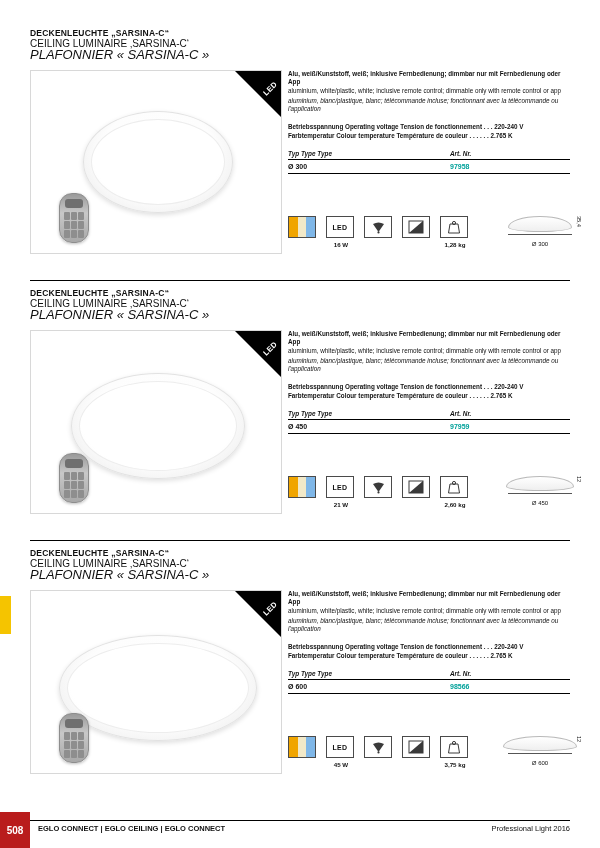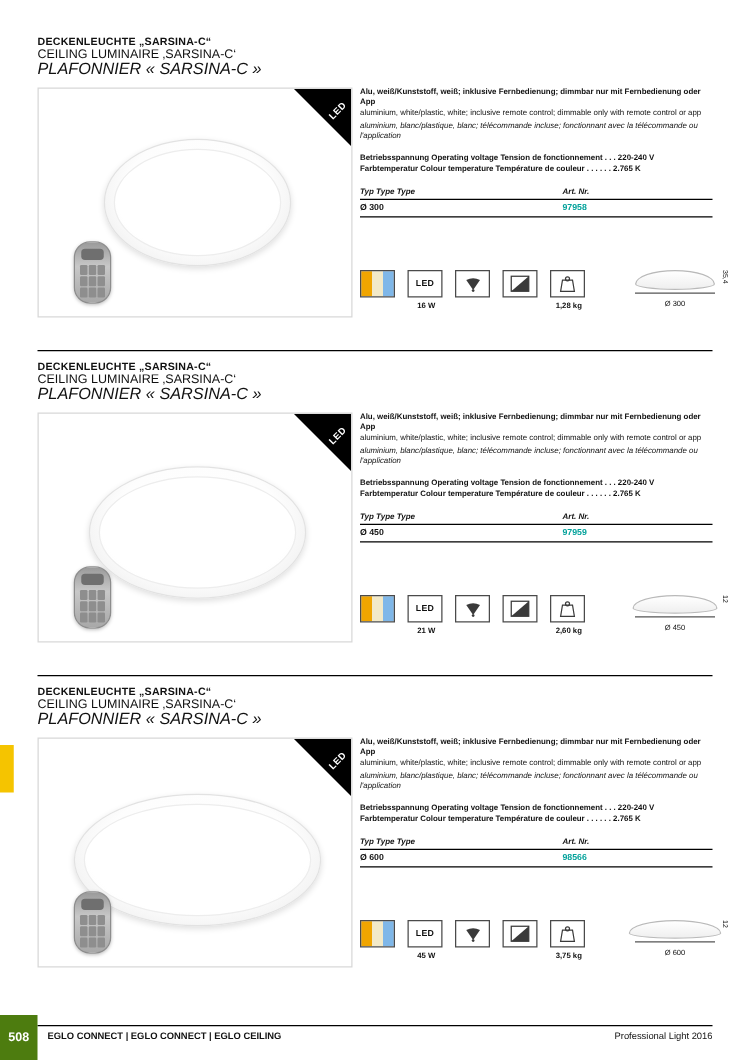--- a/index.html
+++ b/index.html
@@ -303,21 +303,21 @@
     bottom: 0;
     width: 600px;
     height: 36px;
   }
   .footer .bar {
     position: absolute;
     left: 0;
     top: 0;
     width: 30px;
     height: 36px;
-    background: #4d7c0f;
+    background: #b91c1c;
     color: #fff;
     font-size: 10px;
     font-weight: bold;
     display: flex;
     align-items: center;
     justify-content: center;
   }
   .footer .line {
     position: absolute;
     left: 30px;
@@ -636,17 +636,17 @@
       <div class="disc d3"></div>
       <div class="dim-arrow-h"></div>
       <div class="dim-w">Ø 600</div>
       <div class="dim-h">12</div>
     </div>
   </div>
 
   <div class="footer">
     <div class="line"></div>
     <div class="bar">508</div>
-    <div class="left">EGLO CONNECT | EGLO CONNECT | EGLO CEILING</div>
+    <div class="left">EGLO CONNECT | EGLO CEILING | EGLO CONNECT</div>
     <div class="right">Professional Light 2016</div>
   </div>
 
 </div>
 
 </body></html>

